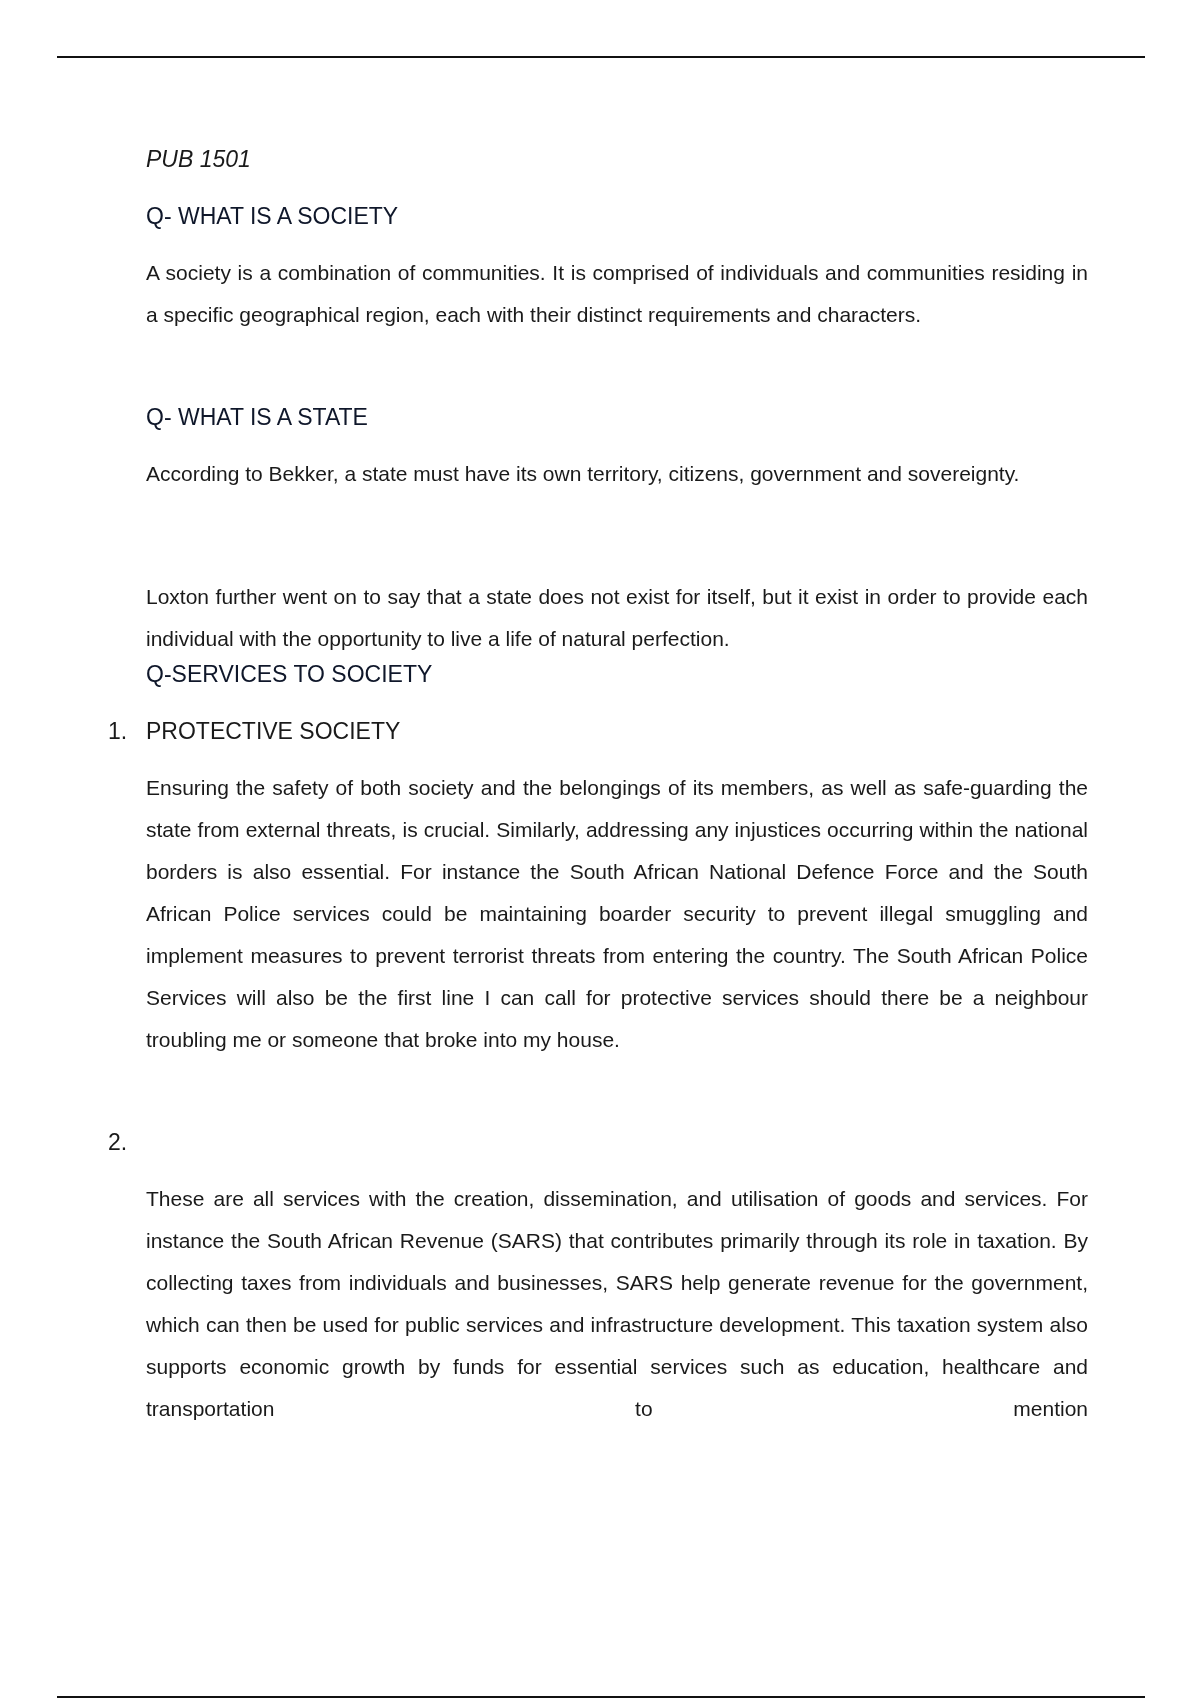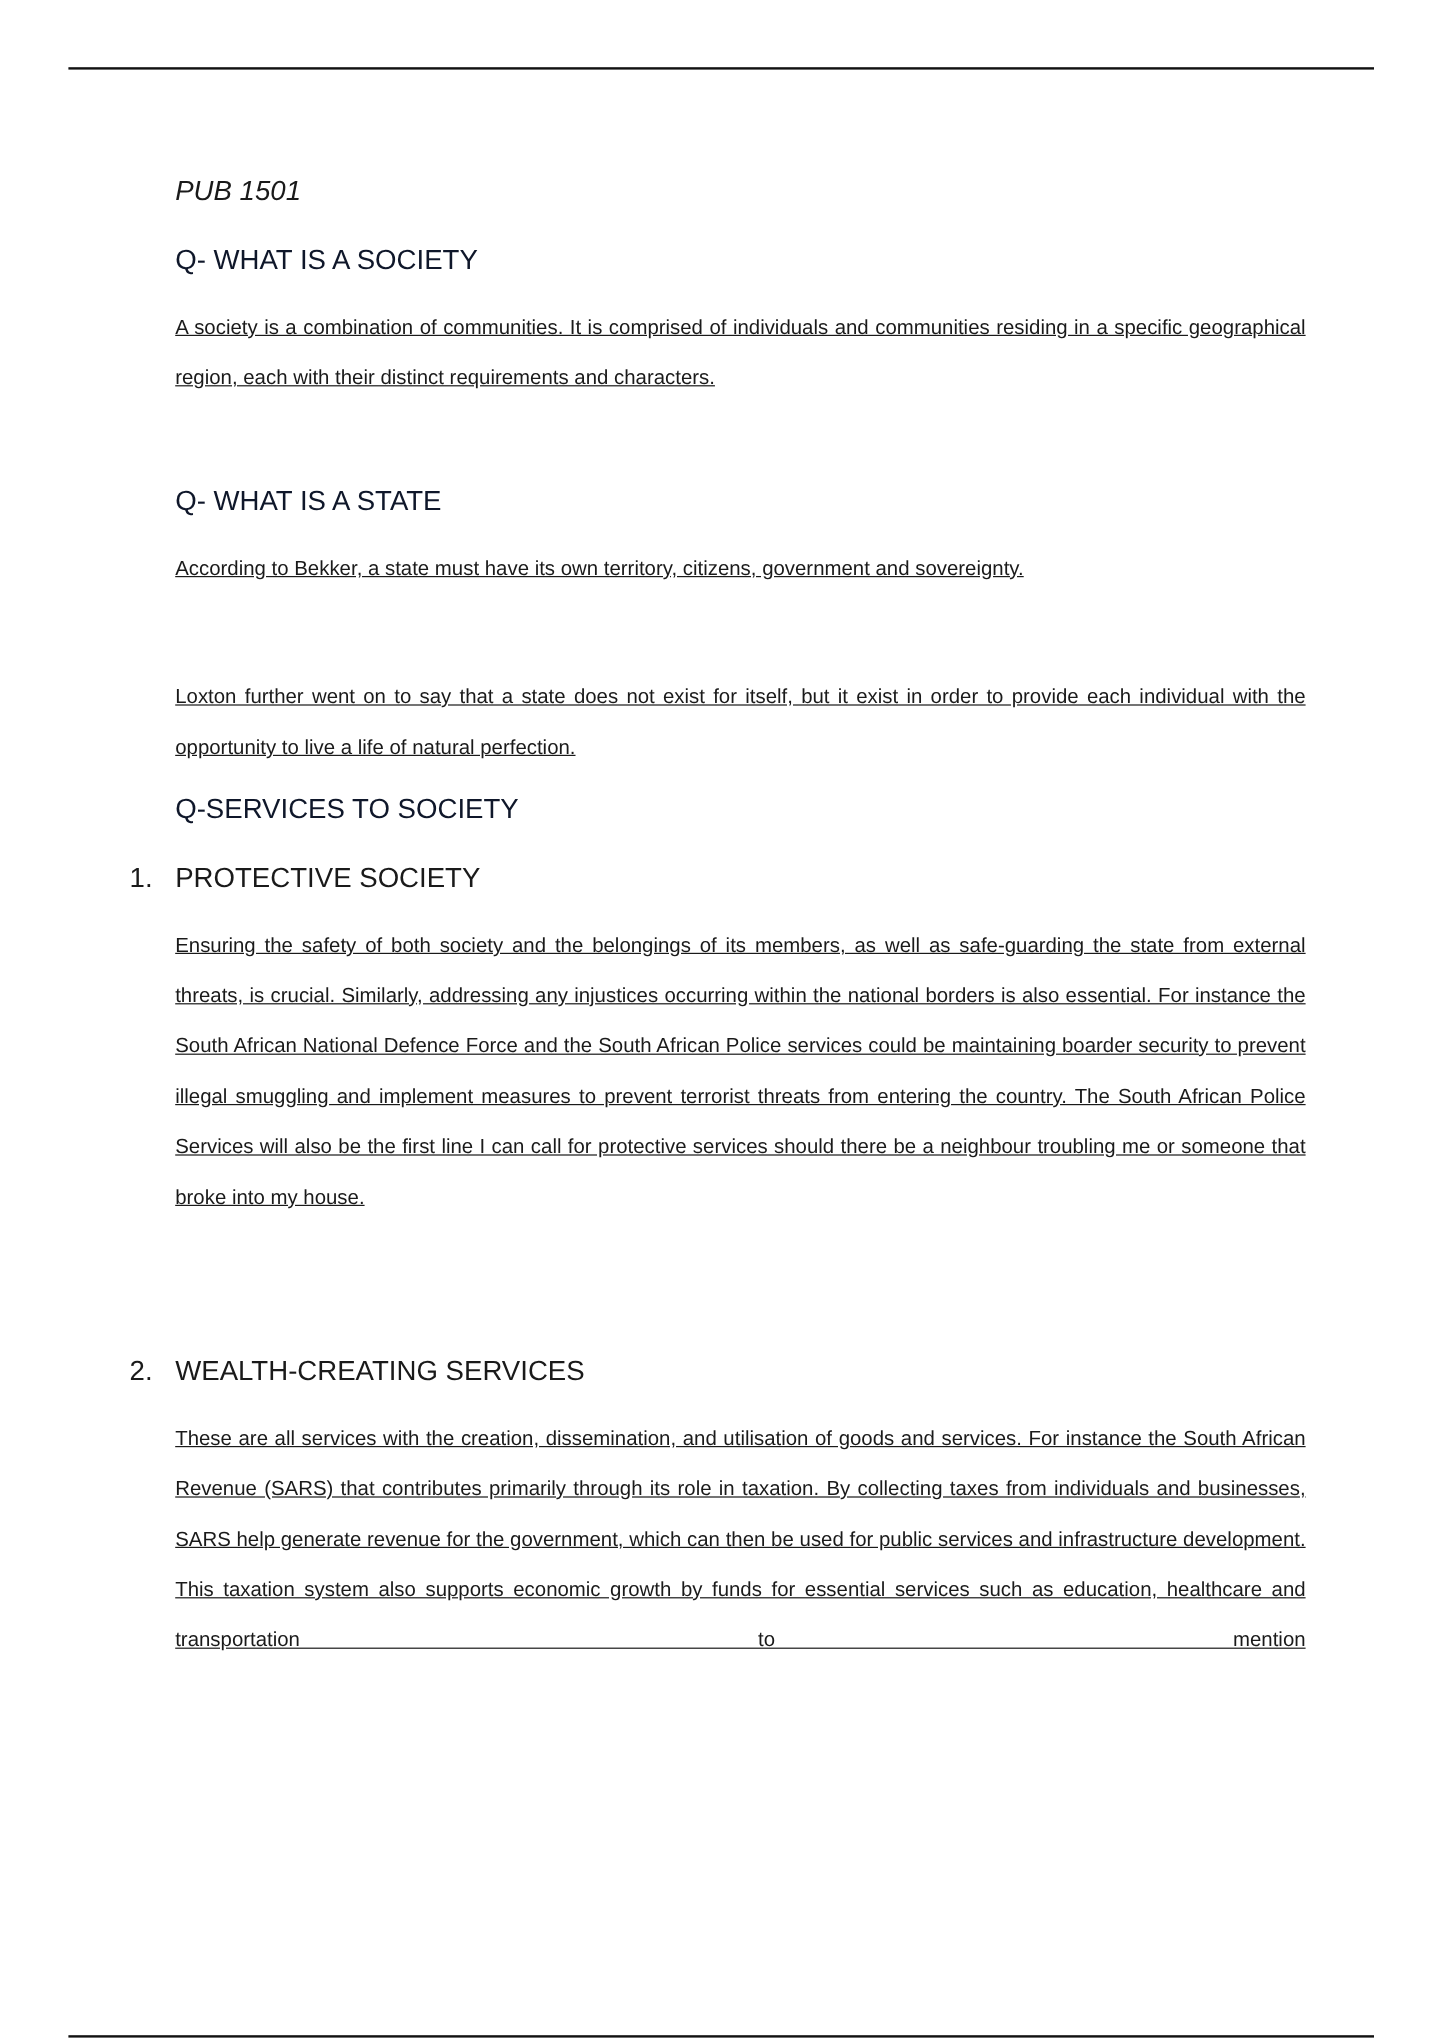--- a/index.html
+++ b/index.html
@@ -5,48 +5,47 @@
   html, body { margin: 0; padding: 0; background: #ffffff; }
   body { width: 1200px; height: 1700px; position: relative; overflow: hidden;
          font-family: "Liberation Sans", sans-serif; color: #1a1a1a; }
   .rule { position: absolute; left: 57px; width: 1088px; height: 2px; background: #111; }
   .rule.top { top: 56px; }
   .rule.bottom { top: 1696px; }
   .content { position: absolute; left: 146px; top: 0; width: 942px; }
   .block { position: absolute; left: 0; width: 942px; }
   .course { font-size: 23px; top: 146px; font-style: italic; }
   .q { font-size: 23px; color: #0f172a; }
-  .p { font-size: 17px; line-height: 42px; text-align: justify; text-align-last: left; text-decoration: underline; }
+  .p { font-size: 21px; line-height: 42px; text-align: justify; text-align-last: left; }
   .li { font-size: 23px; }
   .li .num { position: absolute; left: -38px; }
   .p.cut { text-align-last: justify; }
 </style>
 </head>
 <body>
 
 <div class="rule top"></div>
 
 <div class="content">
   <div class="block course">PUB 1501</div>
 
   <div class="block q" style="top:203px">Q- WHAT IS A SOCIETY</div>
   <div class="block p" style="top:252px">A society is a combination of communities. It is comprised of individuals and communities residing in a specific geographical region, each with their distinct requirements and characters.</div>
 
   <div class="block q" style="top:404px">Q- WHAT IS A STATE</div>
   <div class="block p" style="top:453px">According to Bekker, a state must have its own territory, citizens, government and sovereignty.</div>
-  <div class="block p" style="top:560px">Loxton further went on to say that a state does not exist for itself, but it exist in order to provide each individual with the opportunity to live a life of natural perfection.</div>
+  <div class="block p" style="top:576px">Loxton further went on to say that a state does not exist for itself, but it exist in order to provide each individual with the opportunity to live a life of natural perfection.</div>
 
   <div class="block q" style="top:661px">Q-SERVICES TO SOCIETY</div>
 
   <div class="block li" style="top:718px">
     <span class="num">1.</span>
     <span>PROTECTIVE SOCIETY</span>
   </div>
   <div class="block p" style="top:767px">Ensuring the safety of both society and the belongings of its members, as well as safe-guarding the state from external threats, is crucial. Similarly, addressing any injustices occurring within the national borders is also essential. For instance the South African National Defence Force and the South African Police services could be maintaining boarder security to prevent illegal smuggling and implement measures to prevent terrorist threats from entering the country. The South African Police Services will also be the first line I can call for protective services should there be a neighbour troubling me or someone that broke into my house.</div>
 
   <div class="block li" style="top:1129px">
     <span class="num">2.</span>
-    <span>WEALTH-CREATING SERVICES</span>
   </div>
   <div class="block p cut" style="top:1178px">These are all services with the creation, dissemination, and utilisation of goods and services. For instance the South African Revenue (SARS) that contributes primarily through its role in taxation. By collecting taxes from individuals and businesses, SARS help generate revenue for the government, which can then be used for public services and infrastructure development. This taxation system also supports economic growth by funds for essential services such as education, healthcare and transportation to mention</div>
 </div>
 
 <div class="rule bottom"></div>
 
 </body></html>

